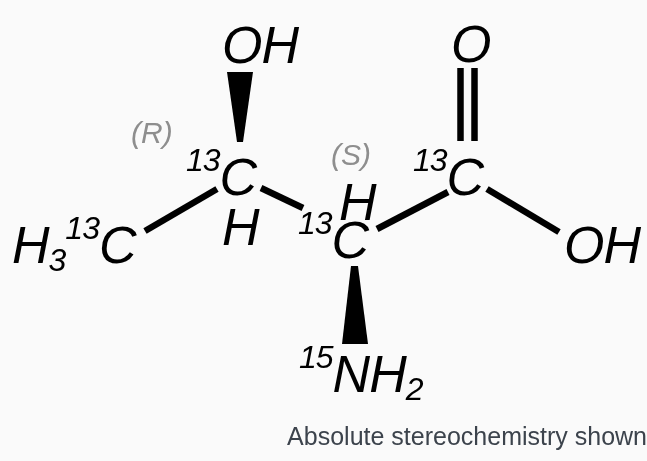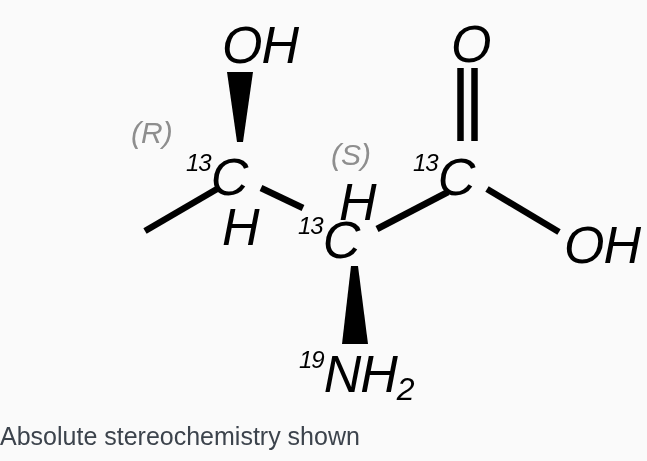--- a/index.html
+++ b/index.html
@@ -14,21 +14,21 @@
   .atom{
     position:absolute;
     line-height:1;
     font-size:52px;
     color:#000;
     letter-spacing:-1px;
     white-space:nowrap;
     font-style:italic;
   }
   .atom .iso{
-    font-size:24px;
+    font-size:32px;
     position:relative;
     top:-24px;
     letter-spacing:-1px;
   }
   .atom .sub{
     font-size:32px;
     position:relative;
     top:8px;
   }
   .stereo{
@@ -36,21 +36,21 @@
     line-height:1;
     font-size:30px;
     font-style:italic;
     color:#8e8e8e;
     white-space:nowrap;
   }
   .caption{
     position:absolute;
     left:0;right:0;
     top:424px;
-    text-align:left;
+    text-align:right;
     line-height:1;
     font-size:25px;
     color:#3c434c;
   }
 </style>
 </head>
 <body>
 
 <div id="canvas">
 
@@ -60,20 +60,23 @@
       <line x1="261" y1="188" x2="303" y2="208"></line>
       <line x1="377" y1="229" x2="448" y2="192"></line>
       <line x1="460.5" y1="68" x2="460.5" y2="141"></line>
       <line x1="474.5" y1="68" x2="474.5" y2="141"></line>
       <line x1="487" y1="189" x2="559" y2="232"></line>
       <polygon points="227,72 253,72 243,142 237,142" stroke="none"></polygon>
       <polygon points="351,266 358,266 368,344 342,344" stroke="none"></polygon>
     </g>
   </svg>
 
+  <div class="atom" style="left:12px;top:219px">
+    <span>H</span><span class="sub">3</span><span class="iso">13</span><span>C</span>
+  </div>
 
   <div class="atom" style="left:222px;top:19px">
     <span>OH</span>
   </div>
 
   <div class="atom" style="left:186px;top:151px">
     <span class="iso">13</span><span>C</span>
   </div>
 
   <div class="atom" style="left:222px;top:201px">
@@ -94,21 +97,21 @@
 
   <div class="atom" style="left:451px;top:18px">
     <span>O</span>
   </div>
 
   <div class="atom" style="left:564px;top:219px">
     <span>OH</span>
   </div>
 
   <div class="atom" style="left:299px;top:348px">
-    <span class="iso">19</span><span>NH</span><span class="sub">2</span>
+    <span class="iso">15</span><span>NH</span><span class="sub">2</span>
   </div>
 
   <div class="stereo" style="left:131px;top:118px">(R)</div>
   <div class="stereo" style="left:331px;top:140px">(S)</div>
 
   <div class="caption">Absolute stereochemistry shown</div>
 
 </div>
 
 </body></html>

